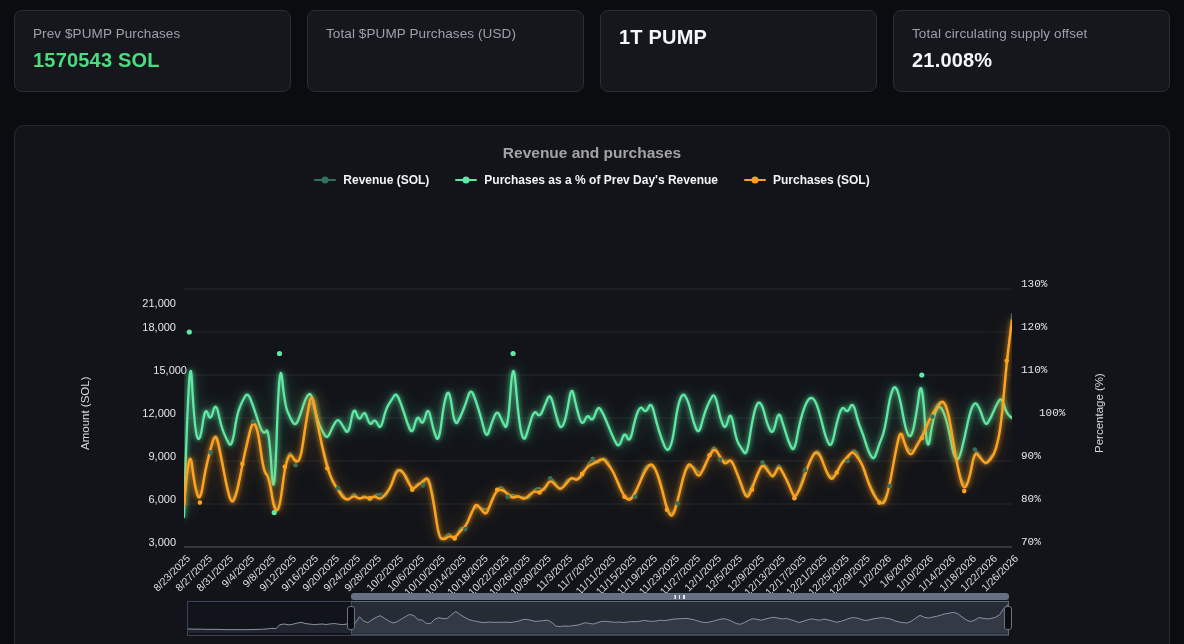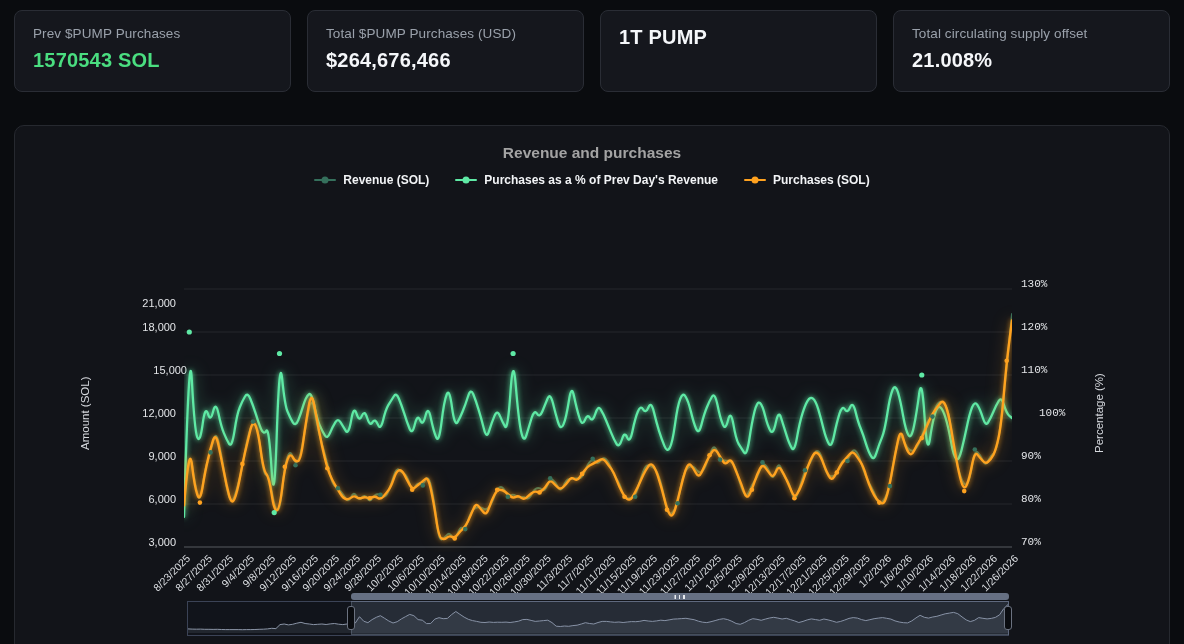--- a/index.html
+++ b/index.html
@@ -40,21 +40,20 @@
 </head>
 <body>
 
 <div class="cards">
   <div class="card">
     <span class="card-label">Prev $PUMP Purchases</span>
     <span class="card-value" style="color: rgb(74, 222, 128);">1570543 SOL</span>
   </div>
   <div class="card">
     <span class="card-label">Total $PUMP Purchases (USD)</span>
-    <span class="card-value">$264,676,466</span>
   </div>
   <div class="card">
     <span class="card-value">1T PUMP</span>
   </div>
   <div class="card">
     <span class="card-label">Total circulating supply offset</span>
     <span class="card-value">21.008%</span>
   </div>
 </div>
 

